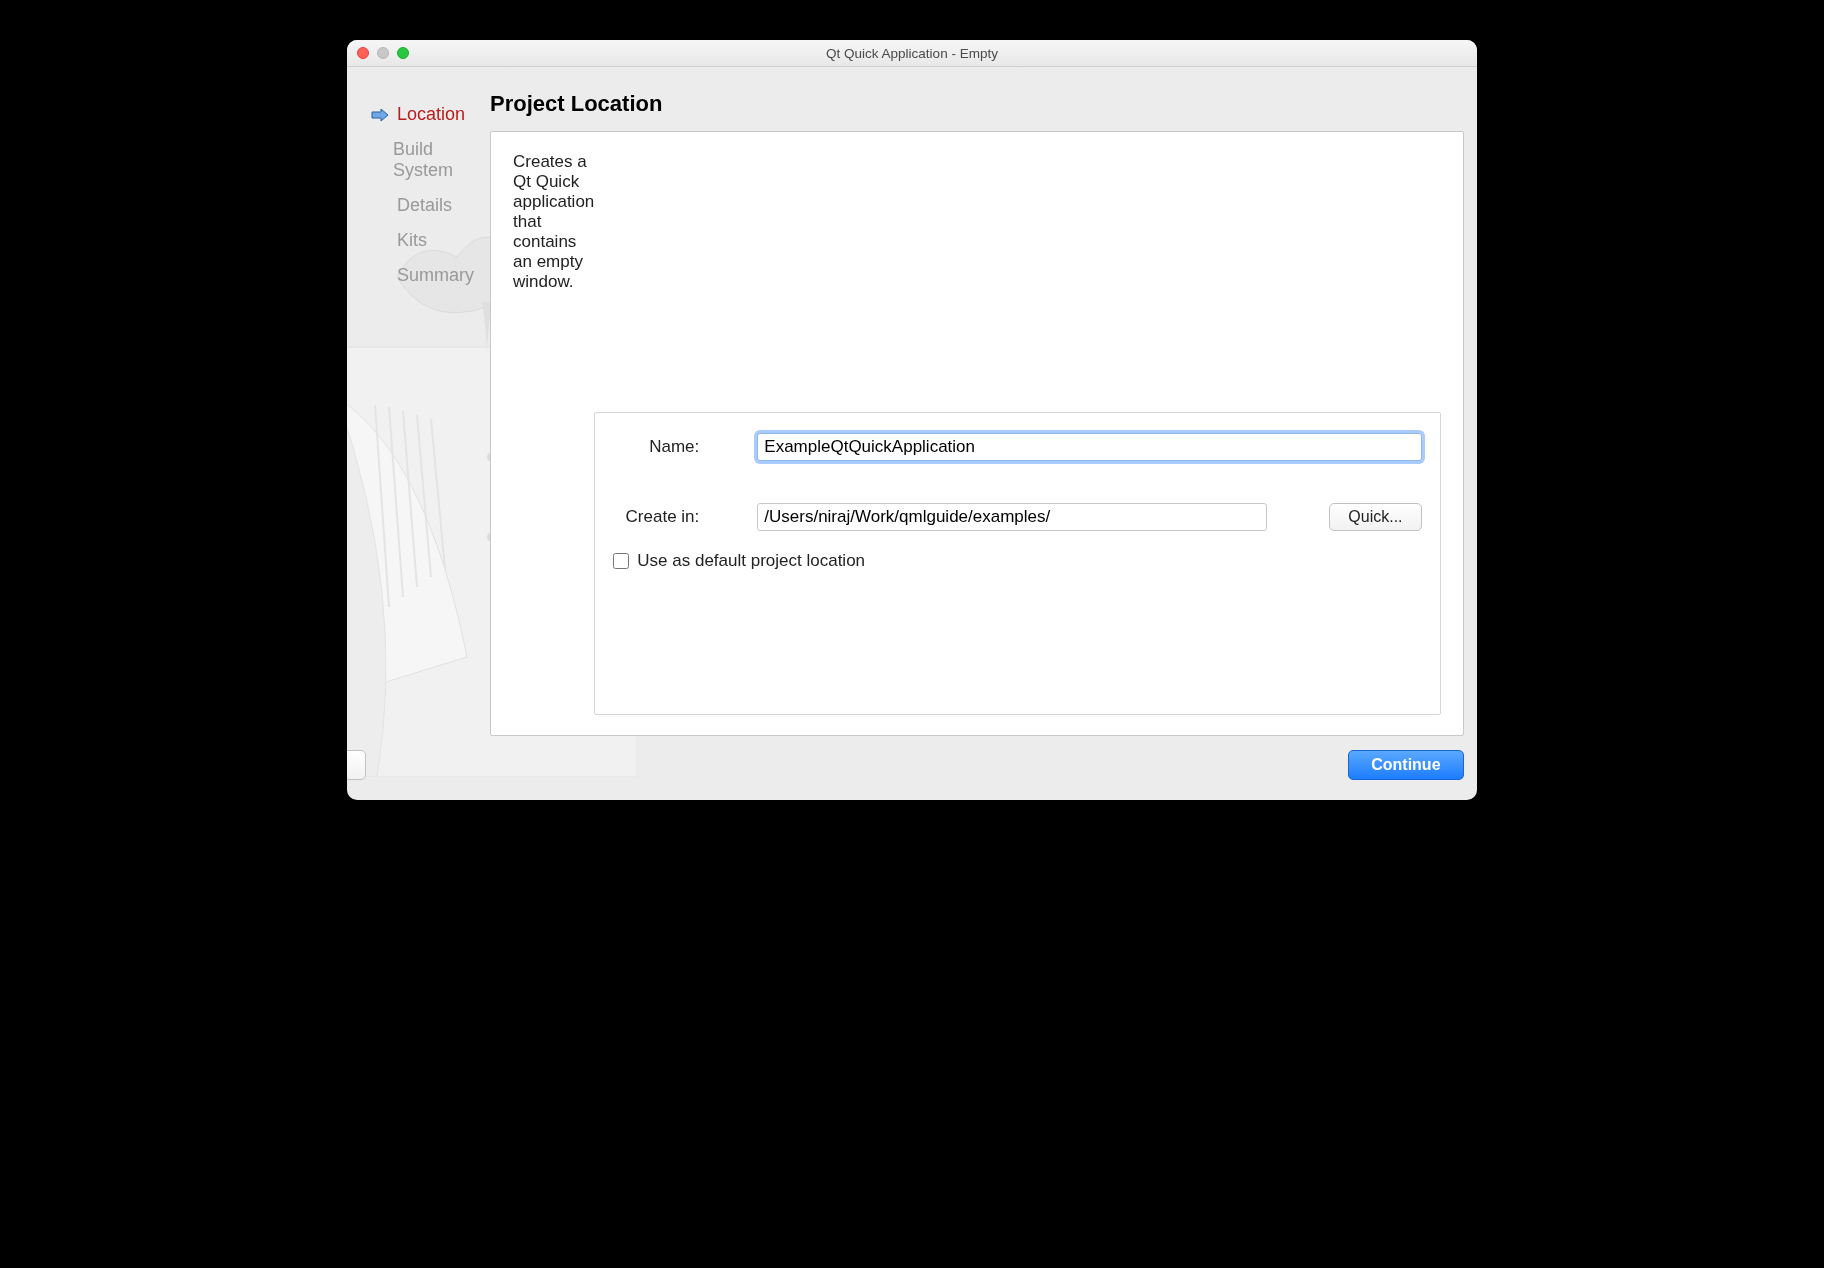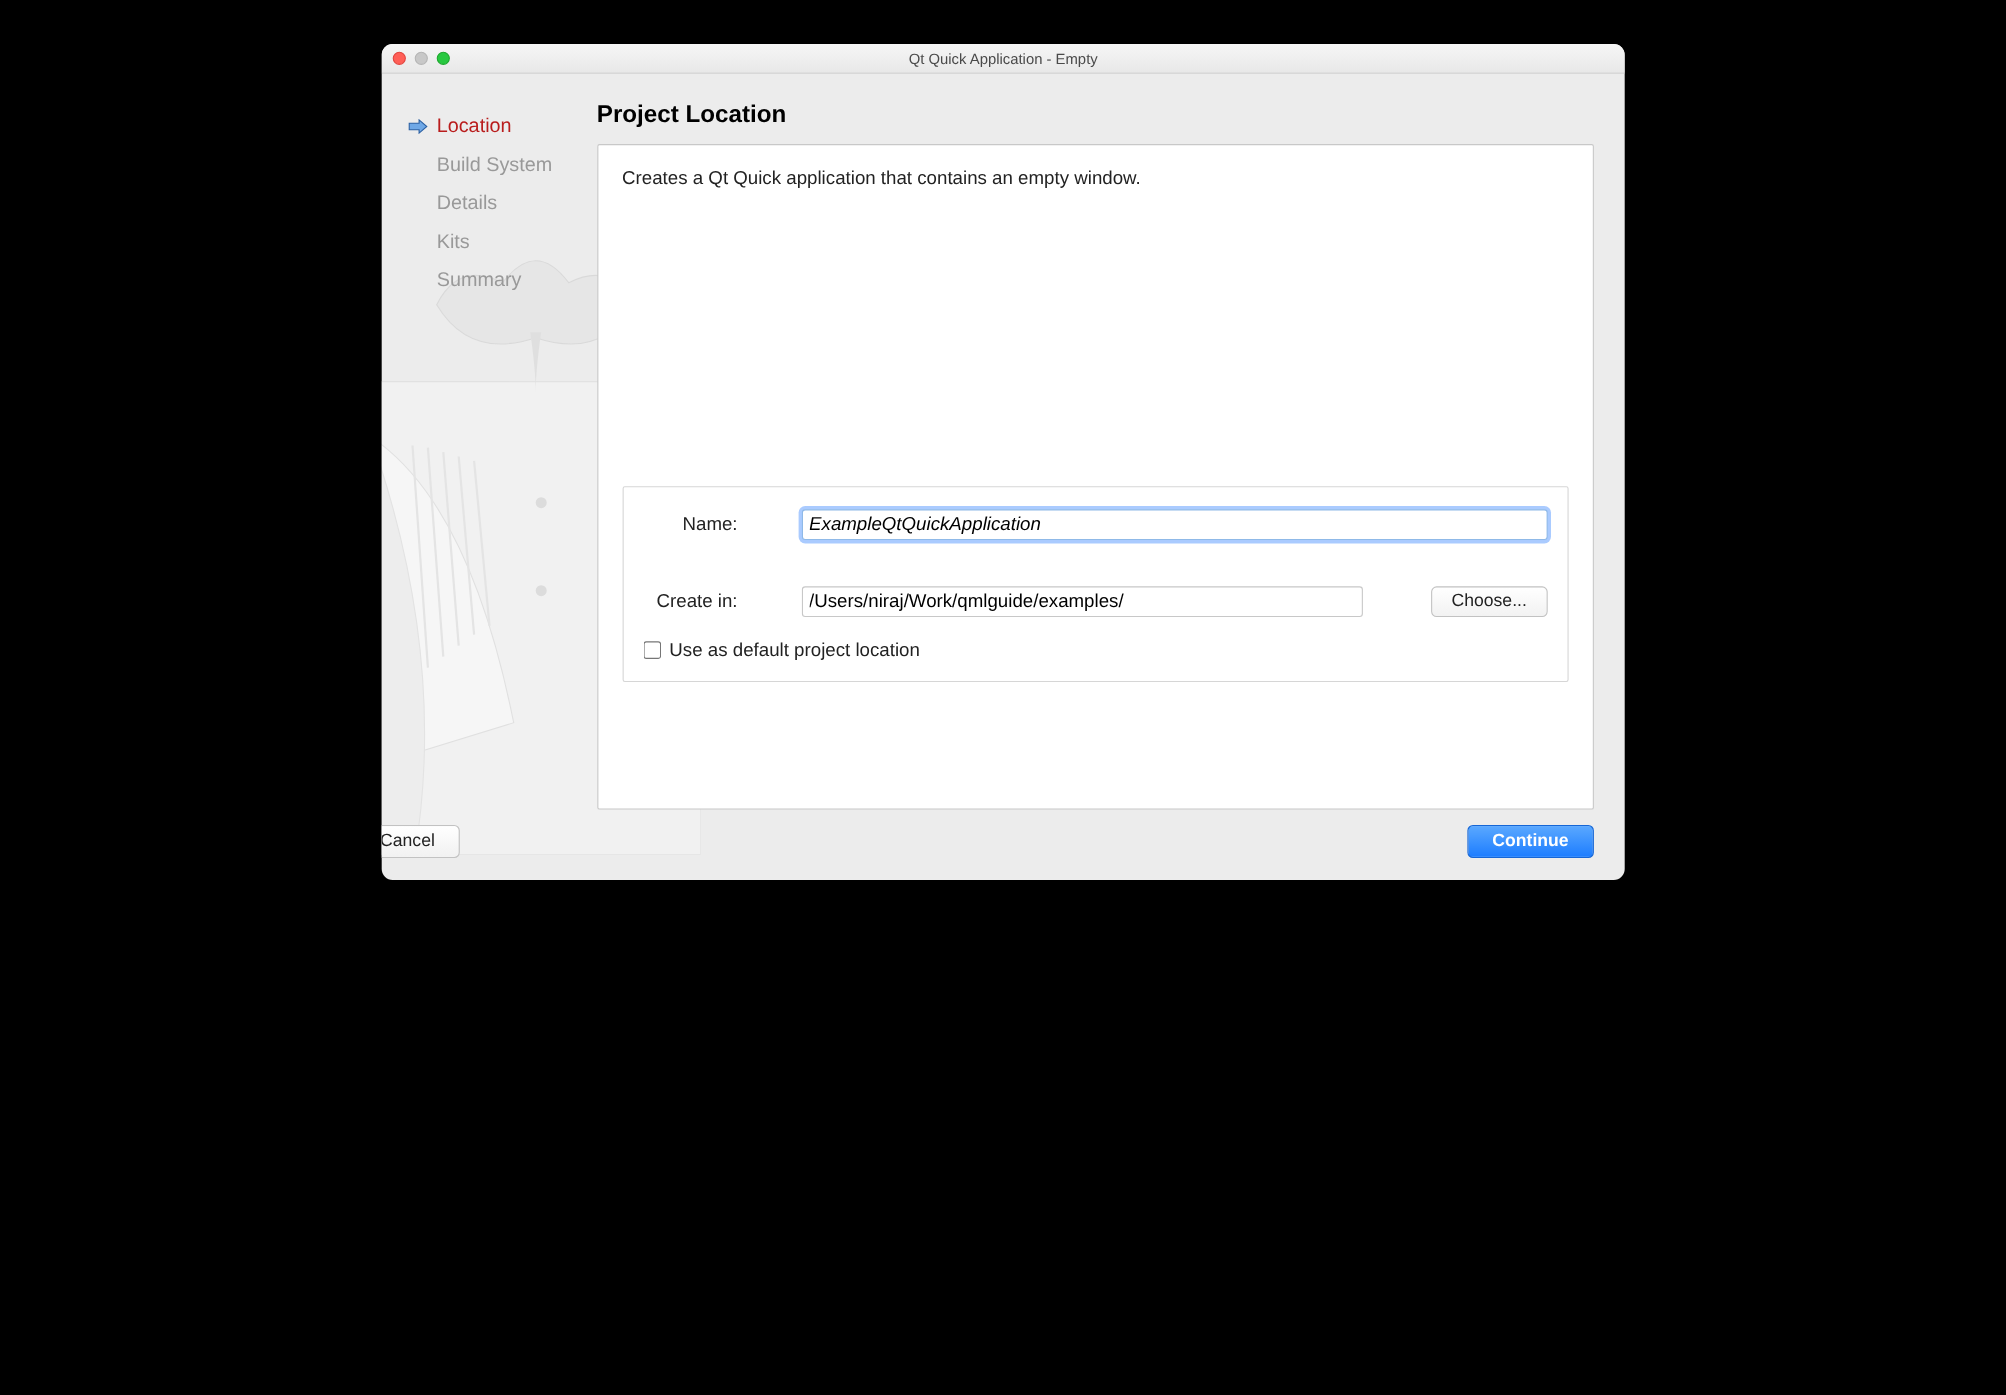--- a/index.html
+++ b/index.html
@@ -94,21 +94,20 @@
     margin-bottom: 14px;
     margin-left: 0;
   }
   .panel {
     flex: 1;
     background: #fff;
     border: 1px solid #c8c8c8;
     border-radius: 2px;
     padding: 20px 22px;
     display: flex;
-    flex-direction: column;
     margin-bottom: 14px;
   }
   .desc {
     font-size: 17px;
     color: #222;
     margin-bottom: 10px;
   }
   .form-block {
     margin-top: 260px;
     border: 1px solid #d6d6d6;
@@ -138,21 +137,20 @@
     background: #fff;
     height: 28px;
     font-family: inherit;
   }
   .text-input.name {
     flex: 1;
     outline: none;
     border: 1px solid #c8c8c8;
     box-shadow: 0 0 0 3px rgba(100,160,255,0.55);
     border-color: #8fb9e8;
-    font-style: italic;
   }
   .text-input.path {
     width: 510px;
   }
   .choose-btn {
     margin-left: 14px;
     height: 28px;
     padding: 0 18px;
     background: linear-gradient(#ffffff, #f2f2f2);
     border: 1px solid #c2c2c2;
@@ -263,21 +261,21 @@
 
         <div class="form-block">
           <div class="form-row">
             <div class="form-label">Name:</div>
             <input class="text-input name" type="text" value="ExampleQtQuickApplication" style="">
           </div>
 
           <div class="form-row gap-lg">
             <div class="form-label">Create in:</div>
             <input class="text-input path" type="text" value="/Users/niraj/Work/qmlguide/examples/" style="">
-            <button class="choose-btn">Choose...</button>
+            <button class="choose-btn">Quick...</button>
           </div>
 
           <div class="checkbox-row">
             <input type="checkbox" style="">
             <span>Use as default project location</span>
           </div>
         </div>
       </div>
 
       <div class="footer" style="padding:0 0 20px 0; margin-left:-248px; width:calc(100% + 248px); display:flex; padding-left:28px; padding-right:0;">

